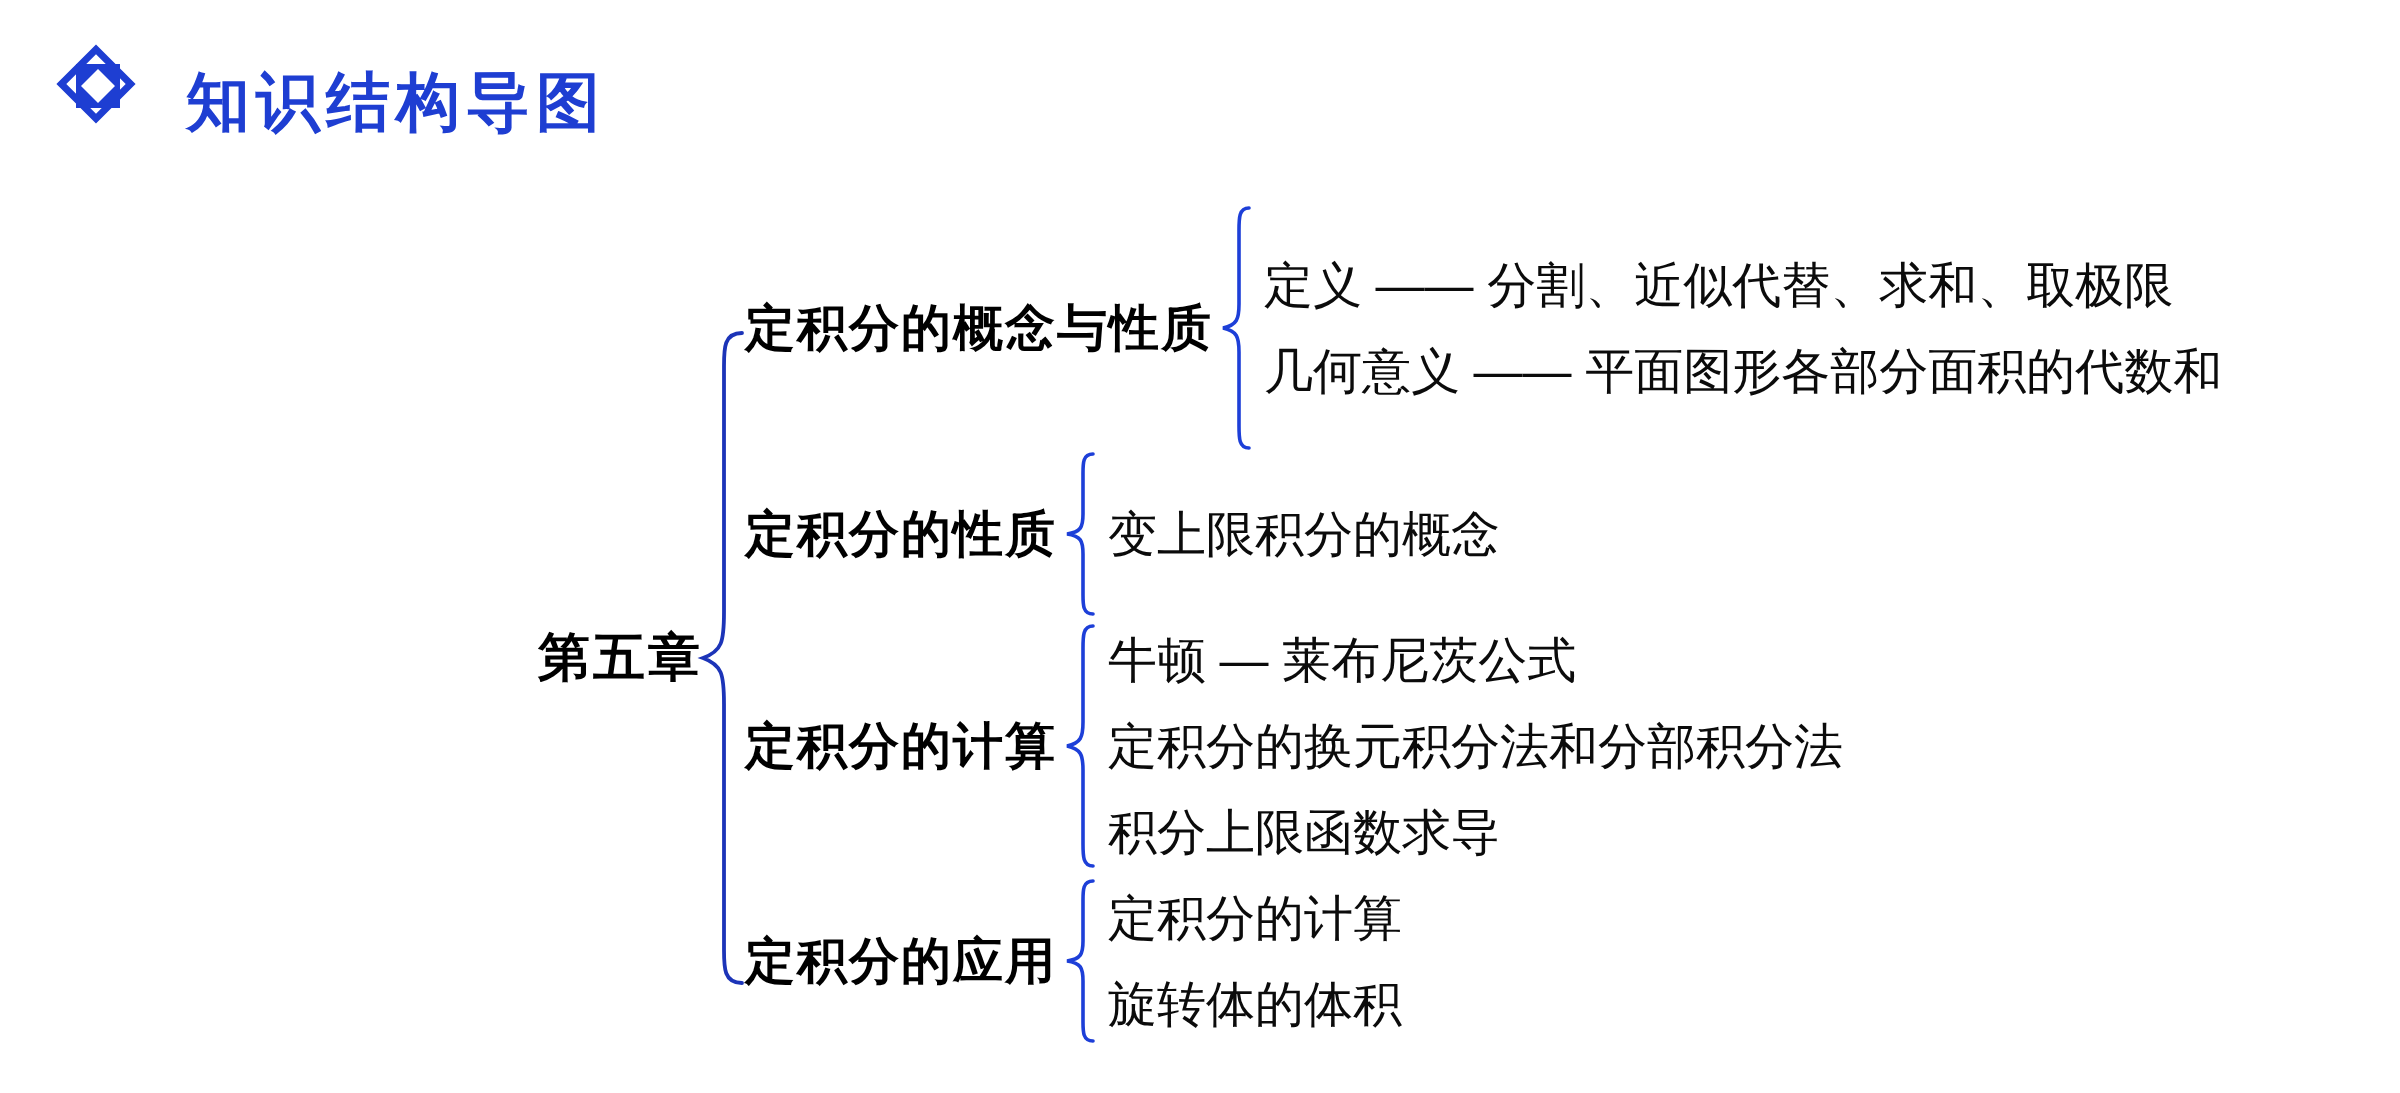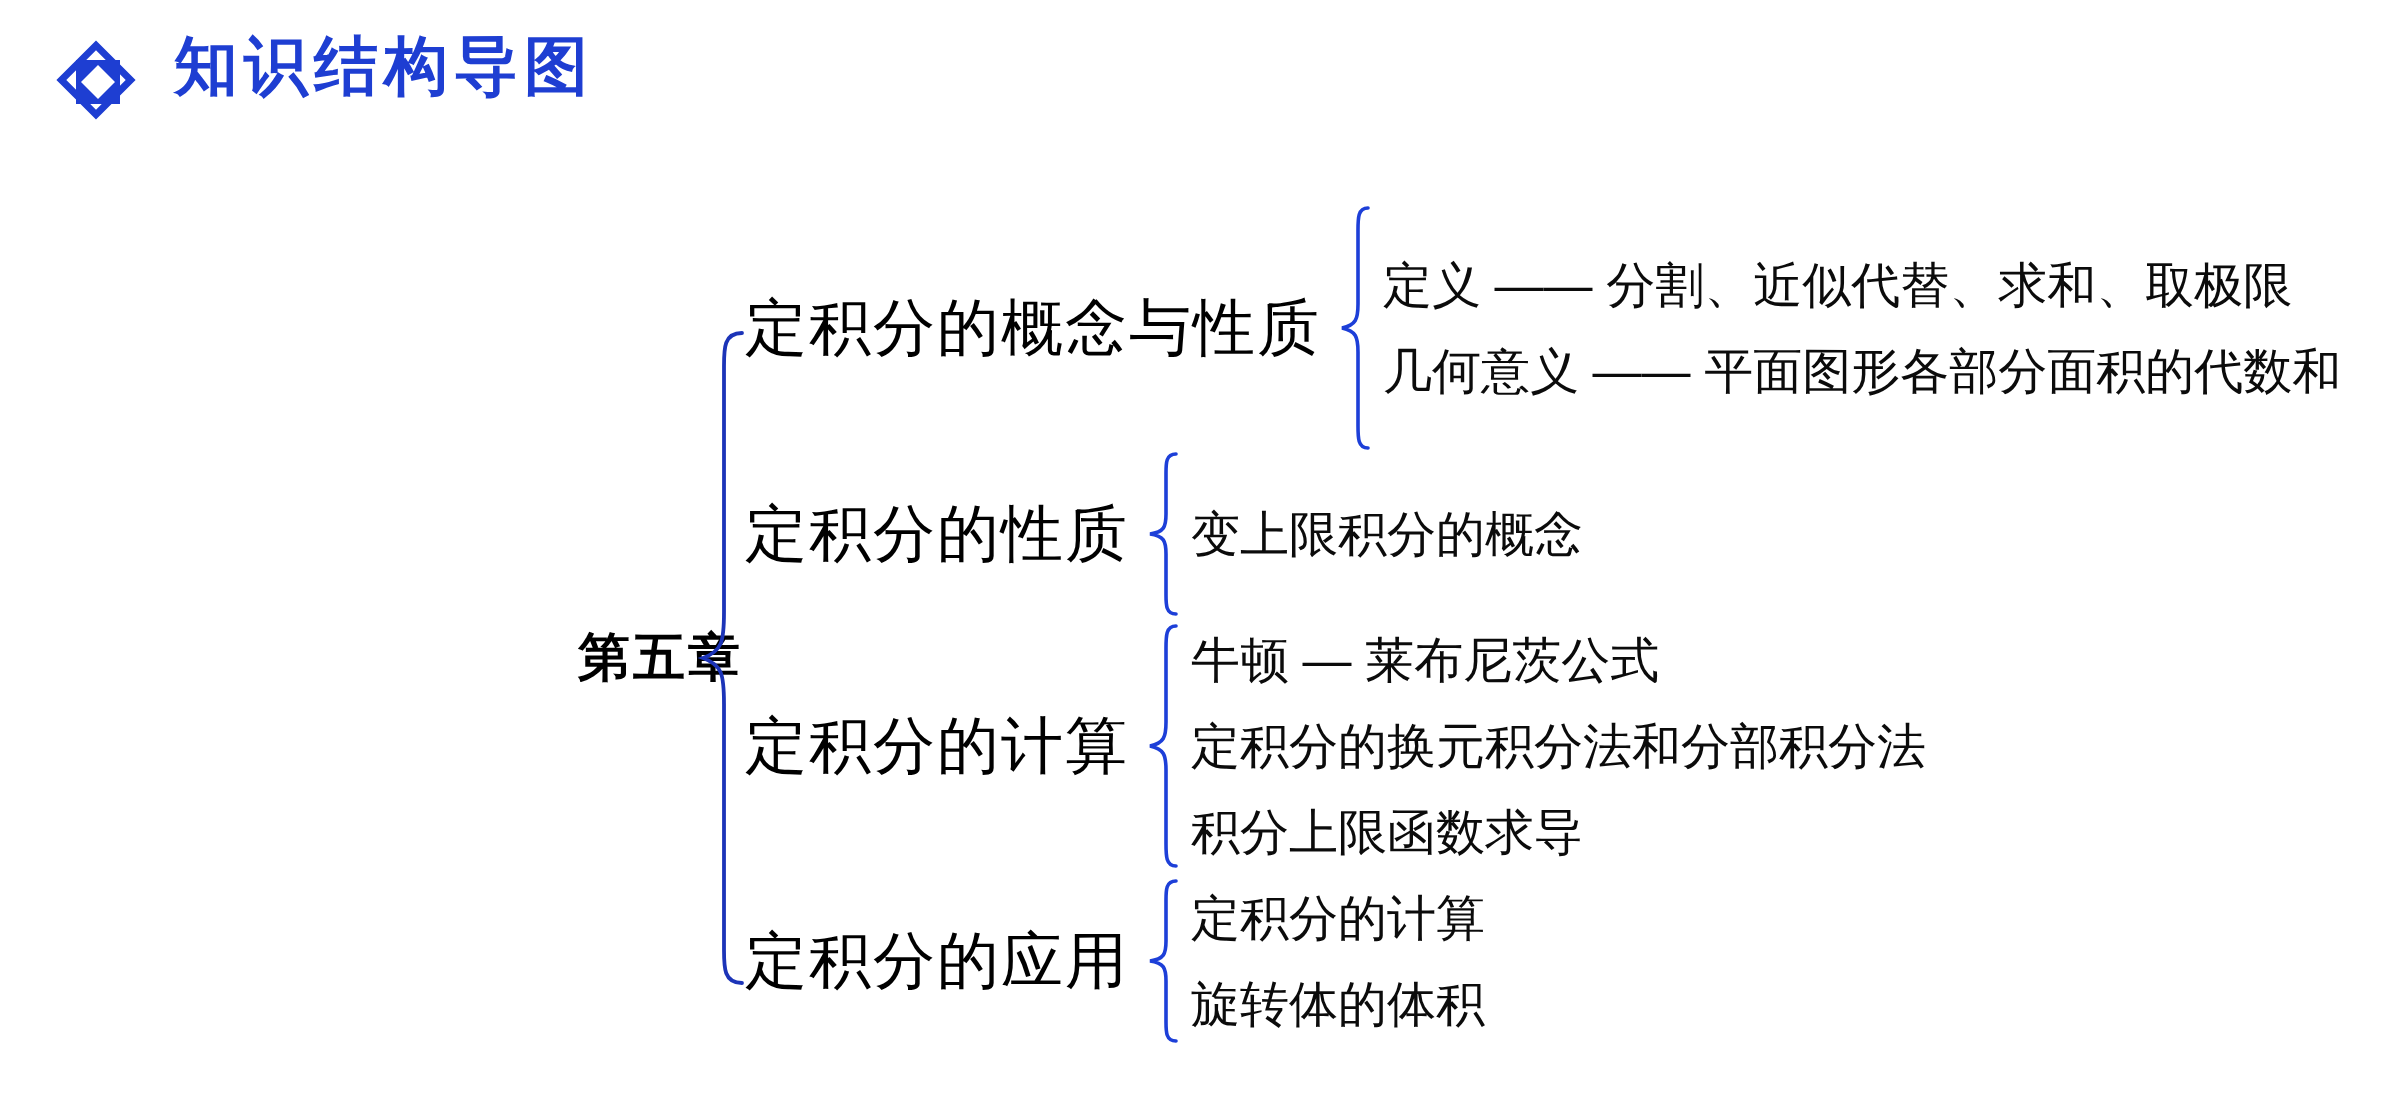--- a/index.html
+++ b/index.html
@@ -8,21 +8,21 @@
     width:2400px;height:1093px;
     background:#ffffff;
     overflow:hidden;
     font-family:"Liberation Sans","DejaVu Sans",sans-serif;
     color:#111111;
   }
 
   
   .title-row{
     position:absolute;left:50px;top:34px;
-    display:flex;align-items:flex-start;gap:28px;
+    display:flex;align-items:flex-end;gap:40px;
     height:100px;
   }
   .bullet-box{position:relative;width:96px;height:96px;flex:0 0 auto;}
   .bullet-diamond{
     position:absolute;left:18px;top:18px;width:56px;height:56px;
     border:7px solid #1e3ed2;transform:rotate(45deg);
     box-sizing:border-box;
   }
   .bullet-square{
     position:absolute;left:26px;top:26px;width:44px;height:44px;
@@ -34,32 +34,32 @@
   }
   .title-text{
     font-size:64px;font-weight:700;color:#1e3ed2;
     letter-spacing:6px;white-space:nowrap;line-height:1;
   }
 
   
   .root-label{
     position:absolute;left:538px;top:628px;
     font-size:52px;font-weight:700;letter-spacing:3px;
-    white-space:nowrap;line-height:1.15;color:#000000;margin-left:40px;
+    white-space:nowrap;line-height:1.15;color:#000000;
   }
   .big-brace{position:absolute;left:696px;top:330px;}
 
   .branches{
     position:absolute;left:745px;top:205px;
     display:flex;flex-direction:column;
   }
   .branch-group{display:flex;align-items:center;}
   .branch-label{
-    font-size:62px;font-weight:400;letter-spacing:2px;
-    white-space:nowrap;margin-right:16px;color:#000000;line-height:1.1;
+    font-size:50px;font-weight:700;letter-spacing:2px;
+    white-space:nowrap;margin-right:5px;color:#000000;line-height:1.1;
   }
   .branch-brace{flex:0 0 auto;margin-right:10px;}
   .children{display:flex;flex-direction:column;}
   .leaf-line{
     height:86px;display:flex;align-items:center;
     font-size:49px;white-space:nowrap;color:#0b0b0b;line-height:1;
   }
   .brace-path{stroke:#1d3fd8;stroke-width:3.6;fill:none;stroke-linecap:round;}
   .big-brace .brace-path{stroke:#1c34b8;stroke-width:3.8;}
 </style>

